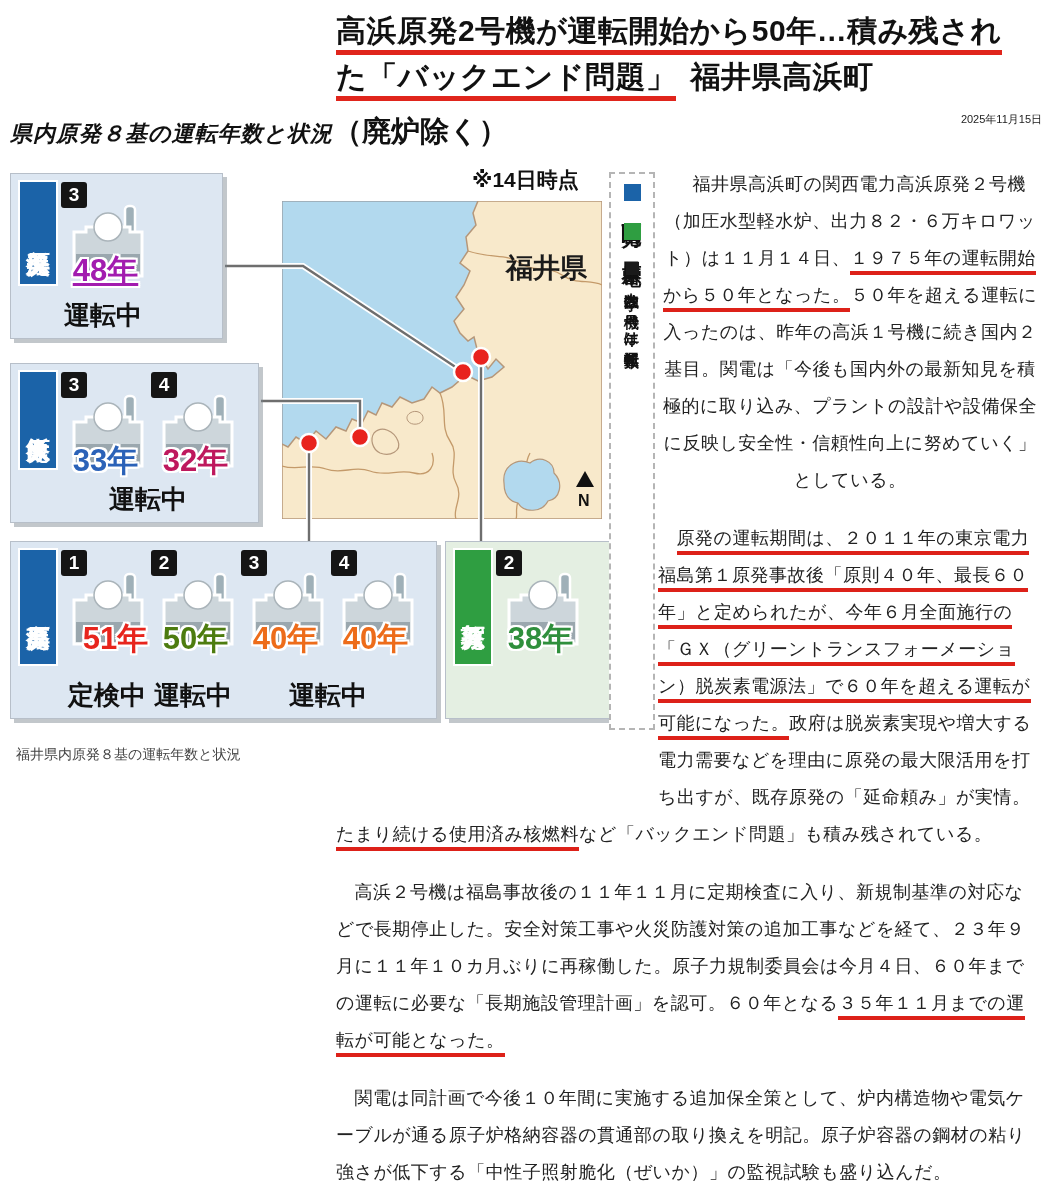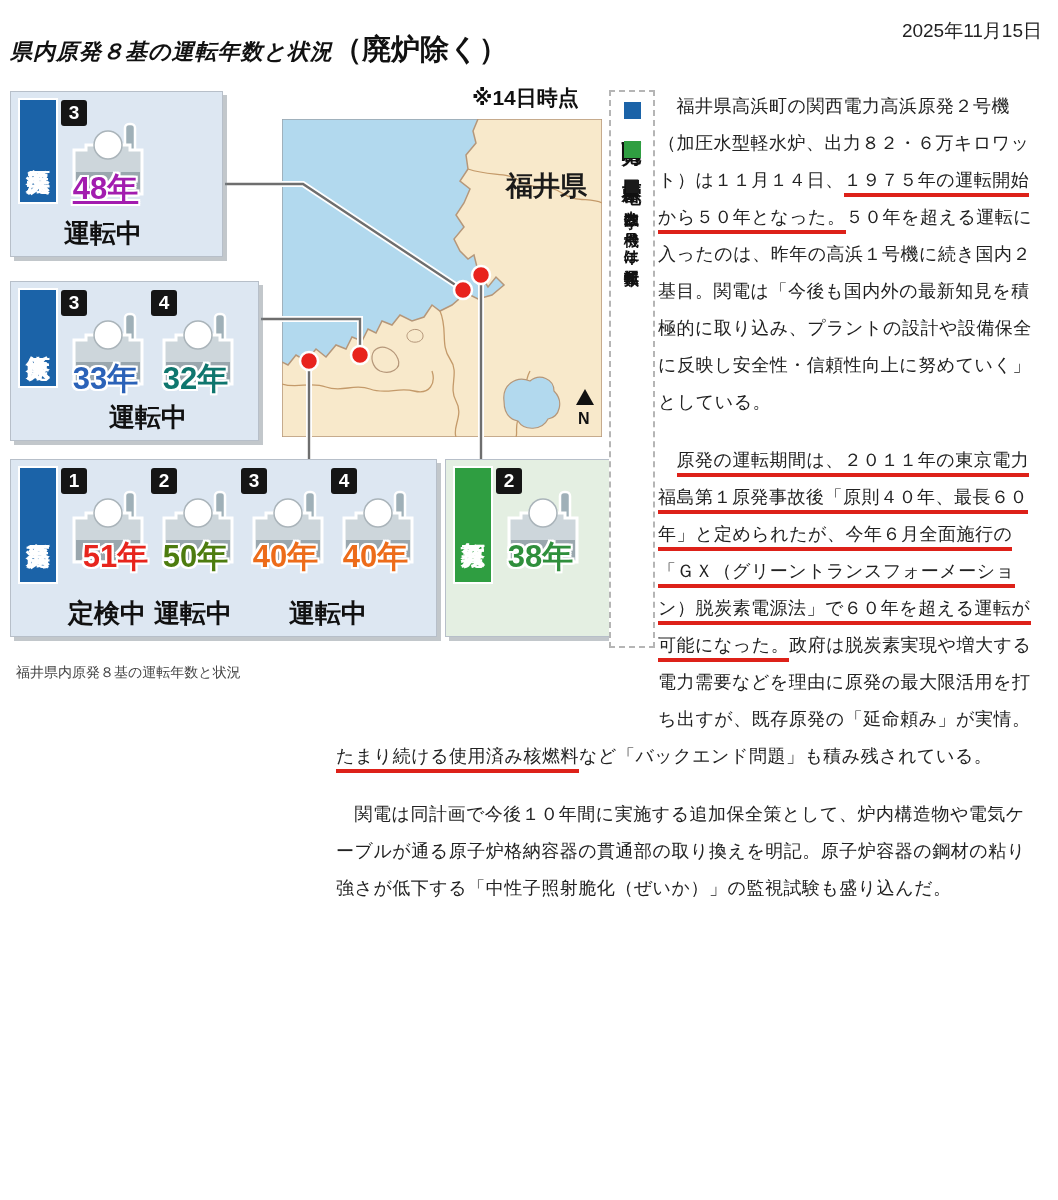--- a/index.html
+++ b/index.html
@@ -4,21 +4,21 @@
 <style>
   html,body{margin:0;padding:0;background:#fff;}
   .page{position:relative;width:1058px;height:1200px;overflow:hidden;background:#fff;
         font-family:"Liberation Sans","DejaVu Sans",sans-serif;color:#222;}
   .article-col{position:relative;width:706px;margin-left:336px;}
 
   
   h1.headline{margin:8px 0 0 0;font-size:30px;line-height:46px;font-weight:bold;color:#111;letter-spacing:.5px;}
   .u-title{border-bottom:5px solid #e0251c;padding-bottom:3px;}
   .t2rest{margin-left:14px;}
-  .date-line{text-align:right;font-size:19px;color:#222;height:26px;margin-top:18px;}
+  .date-line{text-align:right;font-size:11px;color:#222;height:26px;margin-top:12px;}
 
   
   figure.infographic{float:left;width:658px;height:692px;margin:6px 0 0 -336px;position:relative;padding:0;}
   .fig-title{position:absolute;left:10px;top:6px;font-weight:bold;color:#111;white-space:nowrap;}
   .fig-title .big{font-size:22px;letter-spacing:1px;font-style:italic;}
   .fig-title .small{font-size:29px;}
   .fig-note{position:absolute;left:472px;top:60px;font-size:21px;font-weight:bold;color:#111;}
   .fig-caption{position:absolute;left:16px;top:640px;font-size:14px;color:#444;}
 
   .map-wrap{position:absolute;left:282px;top:95px;width:320px;height:318px;}
@@ -52,29 +52,33 @@
   .reactor{position:absolute;left:8px;top:22px;}
   .years{position:absolute;left:-4px;right:-8px;bottom:2px;text-align:center;font-size:31px;font-weight:bold;
          letter-spacing:0;white-space:nowrap;
          text-shadow:-2px 0 0 #fff,2px 0 0 #fff,0 -2px 0 #fff,0 2px 0 #fff,
                      -2px -2px 0 #fff,2px 2px 0 #fff,-2px 2px 0 #fff,2px -2px 0 #fff;}
   .status{position:absolute;font-size:26px;font-weight:bold;color:#111;text-align:center;white-space:nowrap;}
 
   
   .body-text{font-size:18px;line-height:37px;color:#222;letter-spacing:.5px;}
   .body-text p{margin:21px 0;}
-  .body-text p:first-child{margin-top:44px;}
+  .body-text p:first-child{margin-top:28px;text-align:center;}
   .u-body{border-bottom:4px solid #dd2119;padding-bottom:3px;}
 </style>
 </head>
 <body>
 
 <div class="page">
   <div class="article-col">
 
+    <h1 class="headline">
+      <span class="u-title">高浜原発2号機が運転開始から50年…積み残され</span><br>
+      <span class="u-title">た「バックエンド問題」</span><span class="t2rest">福井県高浜町</span>
+    </h1>
 
     <figure class="infographic">
       <div class="fig-title">
         <span class="big">県内原発８基の運転年数と状況</span><span class="small">（廃炉除く）</span>
       </div>
       <div class="fig-note">※14日時点</div>
 
       <div class="map-wrap">
         <svg width="320" height="318" viewBox="0 0 320 318">
           <rect x="0" y="0" width="320" height="318" fill="#b2d9ee" stroke="#9aa4ac" stroke-width="1.5"></rect>
@@ -151,21 +155,21 @@
               <div class="years" style="color: rgb(43, 98, 184);">33年</div>
             </div>
             <div class="unit" style="left: 140px;">
               <div class="badge">4</div>
               <div class="reactor"><svg width="78" height="76" viewBox="0 0 78 76">
                   <rect x="56" y="2" width="10" height="46" rx="4" fill="#9fb0b8" stroke="#fff" stroke-width="2.5"></rect>
                   <path d="M5,28 h12 v-5 h8 a15,15 0 0 1 28,0 h8 v5 h12 v44 h-68 Z" fill="#cdd6db" stroke="#fff" stroke-width="3"></path>
                   <rect x="7" y="50" width="64" height="20" fill="#9aa7ae"></rect>
                   <circle cx="39" cy="23" r="14" fill="#fff" stroke="#aab4ba" stroke-width="1.5"></circle>
                 </svg></div>
-              <div class="years" style="color: #0f766e;">32年</div>
+              <div class="years" style="color: #be185d;">32年</div>
             </div>
             <div class="status" style="left: 57px; width: 160px; top: 118px;">運転中</div>
           </div>
           <div class="plant blue" style="left: 10px; top: 435px; width: 427px; height: 178px;">
             <div class="pbar" style="height: 118px;">
               <span>高浜原発</span>
             </div>
             <div class="unit" style="left: 50px;">
               <div class="badge">1</div>
               <div class="reactor"><svg width="78" height="76" viewBox="0 0 78 76">
@@ -243,17 +247,18 @@
         </div>
 
       <figcaption class="fig-caption">福井県内原発８基の運転年数と状況</figcaption>
     </figure>
 
     <div class="date-line">2025年11月15日</div>
 
     <div class="body-text" id="paragraphs">
         <p><span>　福井県高浜町の関西電力高浜原発２号機（加圧水型軽水炉、出力８２・６万キロワット）は１１月１４日、</span><span class="u-body">１９７５年の運転開始から５０年となった。</span><span>５０年を超える運転に入ったのは、昨年の高浜１号機に続き国内２基目。関電は「今後も国内外の最新知見を積極的に取り込み、プラントの設計や設備保全に反映し安全性・信頼性向上に努めていく」としている。</span></p>
         <p><span>　</span><span class="u-body">原発の運転期間は、２０１１年の東京電力福島第１原発事故後「原則４０年、最長６０年」と定められたが、今年６月全面施行の「ＧＸ（グリーントランスフォーメーション）脱炭素電源法」で６０年を超える運転が可能になった。</span><span>政府は脱炭素実現や増大する電力需要などを理由に原発の最大限活用を打ち出すが、既存原発の「延命頼み」が実情。</span><span class="u-body">たまり続ける使用済み核燃料</span><span>など「バックエンド問題」も積み残されている。</span></p>
+        <p><span>　高浜２号機は福島事故後の１１年１１月に定期検査に入り、新規制基準の対応などで長期停止した。安全対策工事や火災防護対策の追加工事などを経て、２３年９月に１１年１０カ月ぶりに再稼働した。原子力規制委員会は今月４日、６０年までの運転に必要な「長期施設管理計画」を認可。６０年となる</span><span class="u-body">３５年１１月までの運転が可能となった。</span></p>
         <p><span>　関電は同計画で今後１０年間に実施する追加保全策として、炉内構造物や電気ケーブルが通る原子炉格納容器の貫通部の取り換えを明記。原子炉容器の鋼材の粘り強さが低下する「中性子照射脆化（ぜいか）」の監視試験も盛り込んだ。</span></p>
       </div>
 
   </div>
 </div>
 
 </body></html>

